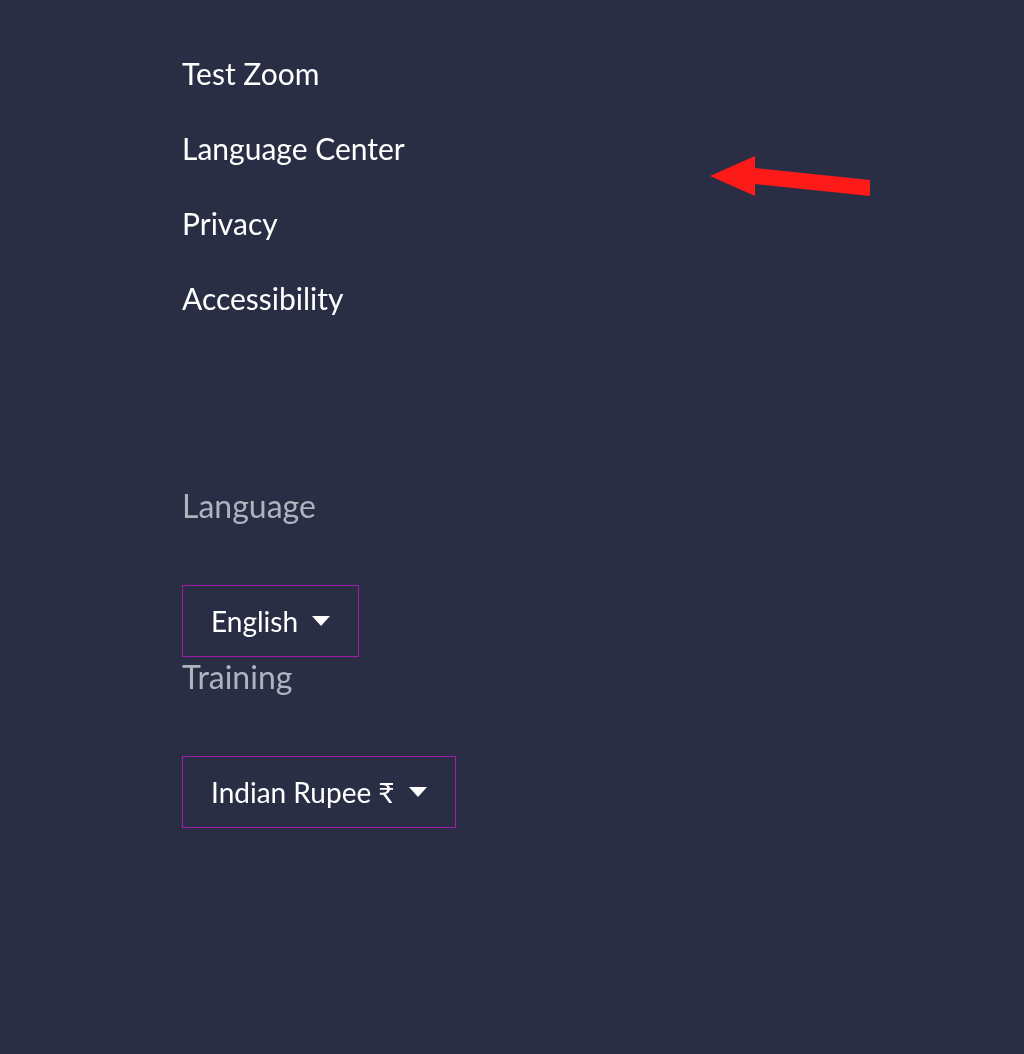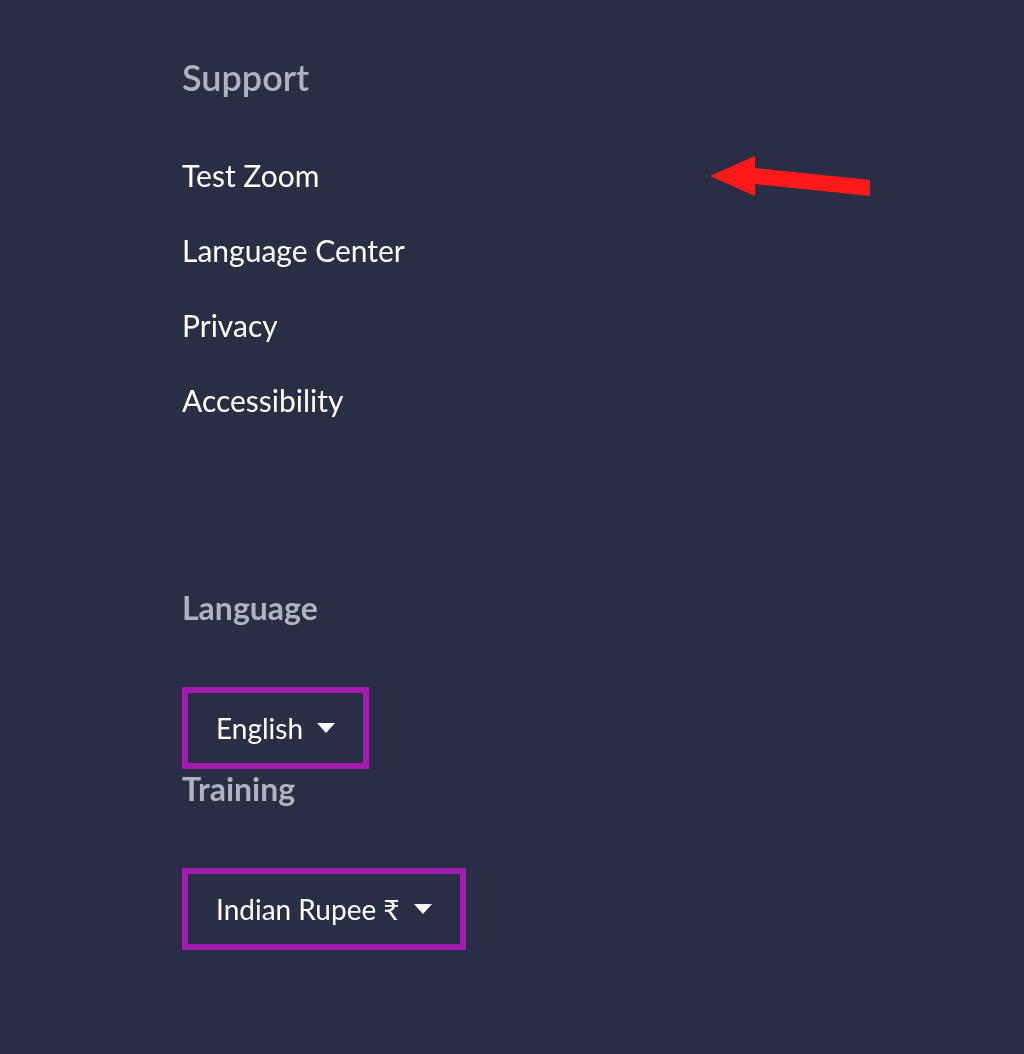--- a/index.html
+++ b/index.html
@@ -36,26 +36,26 @@
     .footer-link {
       font-size: 30px;
       font-weight: 400;
       color: #ffffff;
       text-decoration: none;
       cursor: pointer;
       white-space: nowrap;
     }
     .sub-section-heading {
       font-size: 32px;
-      font-weight: 700;
+      font-weight: 400;
       color: #b0b3bf;
       margin-bottom: 60px;
     }
     .dropdown-button {
-      border: 6px solid #a21caf;
+      border: 1px solid #a21caf;
       background: transparent;
       color: #ffffff;
       font-size: 28px;
       font-weight: 400;
       padding: 18px 28px;
       cursor: pointer;
       display: inline-flex;
       align-items: center;
       gap: 14px;
       font-family: inherit;
@@ -76,21 +76,20 @@
       position: absolute;
       top: 150px;
       left: 710px;
       pointer-events: none;
     }
   </style>
 </head>
 <body>
 
 <div>
-  <h2 class="section-heading">Support</h2>
   <div class="link-columns">
     <div class="link-column">
       <a class="footer-link">Test Zoom</a>
       <a class="footer-link">Language Center</a>
       <a class="footer-link">Privacy</a>
       <a class="footer-link">Accessibility</a>
     </div>
   </div>
 </div>
 

